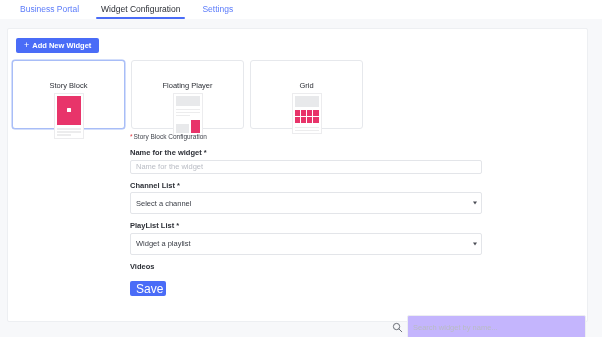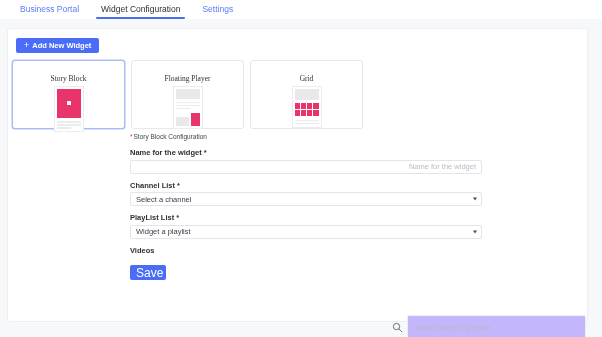--- a/index.html
+++ b/index.html
@@ -100,24 +100,23 @@
   .card {
     width: 113px;
     height: 69px;
     background: #ffffff;
     border: 1px solid #e6e8ec;
     border-radius: 3px;
     box-sizing: border-box;
     display: flex;
     flex-direction: column;
     align-items: center;
-    padding-top: 14px;
+    padding-top: 21px;
     cursor: pointer;
     position: relative;
-    font-family: Liberation Serif, serif;
   }
   .card.selected {
     border: 1px solid #a8bdf7;
     box-shadow: 0 0 0 0.5px #a8bdf7;
   }
   .card-title {
     font-size: 7.5px;
     color: #2c2f36;
     margin-bottom: 3px;
     line-height: 1;
@@ -214,28 +213,27 @@
     height: 14px;
     border: 1px solid #e3e5e9;
     border-radius: 2px;
     box-sizing: border-box;
     font-size: 7.5px;
     color: #2c2f36;
     padding: 0 5px;
     font-family: "Liberation Sans", sans-serif;
     outline: none;
     background: #ffffff;
-    text-align: right;
   }
   .text-input::placeholder { color: #b9bcc4; }
 
   .select-wrap { position: relative; width: 100%; }
   .select-box {
     width: 100%;
-    height: 14px;
+    height: 22px;
     border: 1px solid #e3e5e9;
     border-radius: 2px;
     box-sizing: border-box;
     font-size: 7.5px;
     color: #3a3e46;
     padding: 0 14px 0 5px;
     display: flex;
     align-items: center;
     background: #ffffff;
     cursor: pointer;

